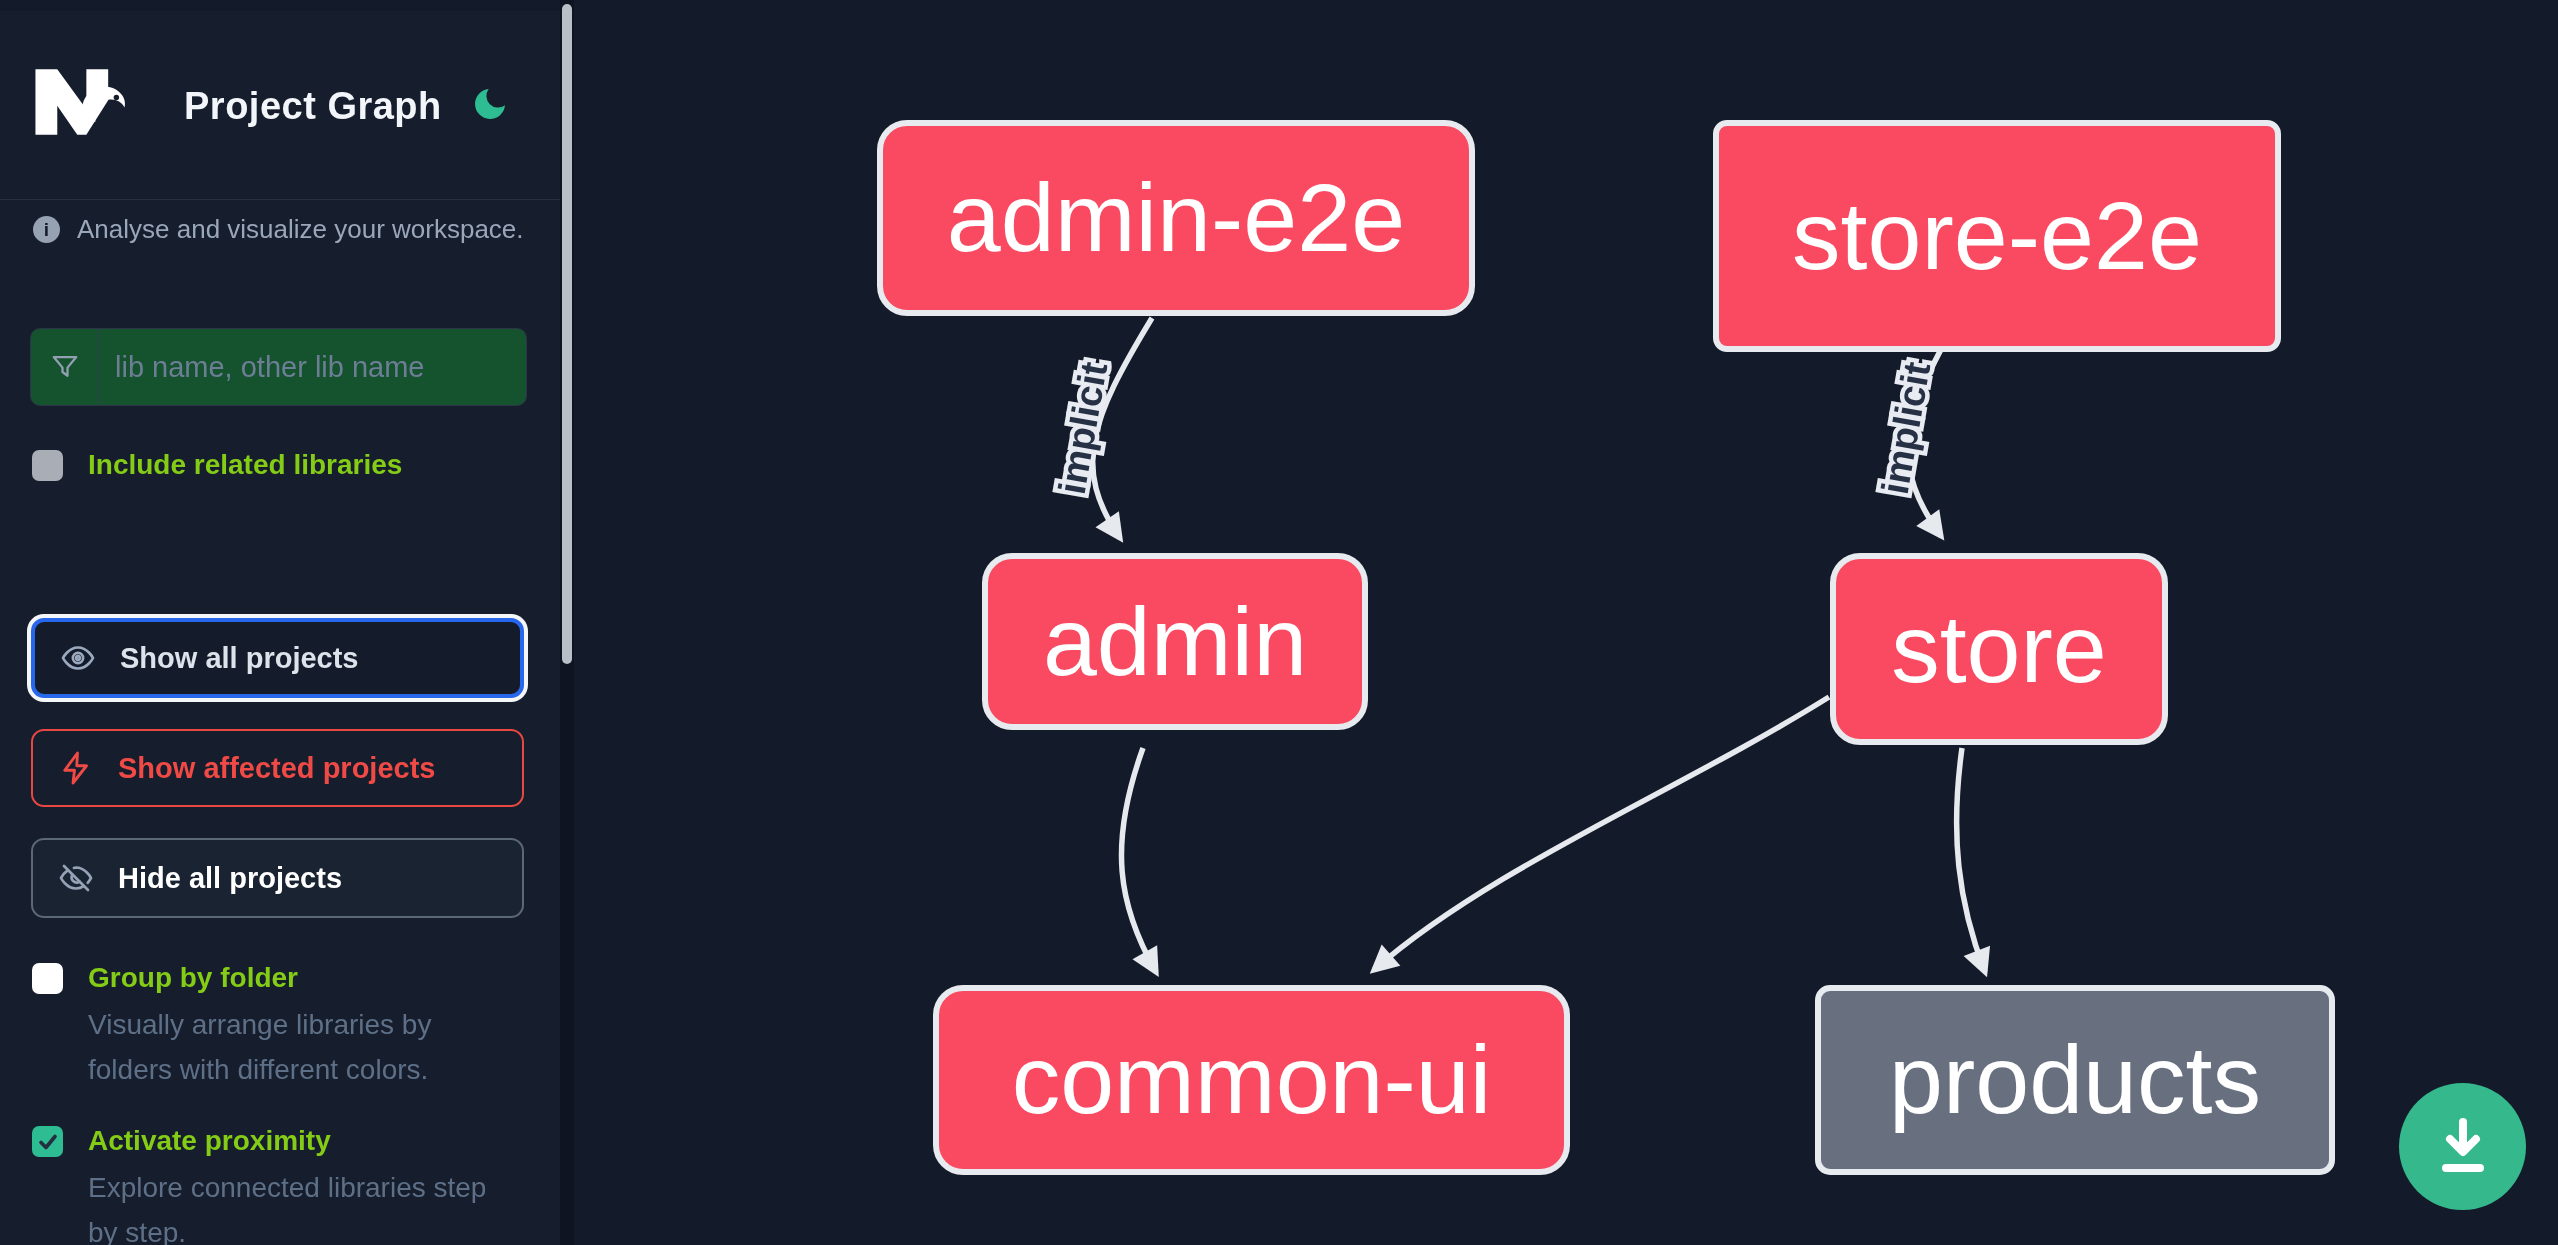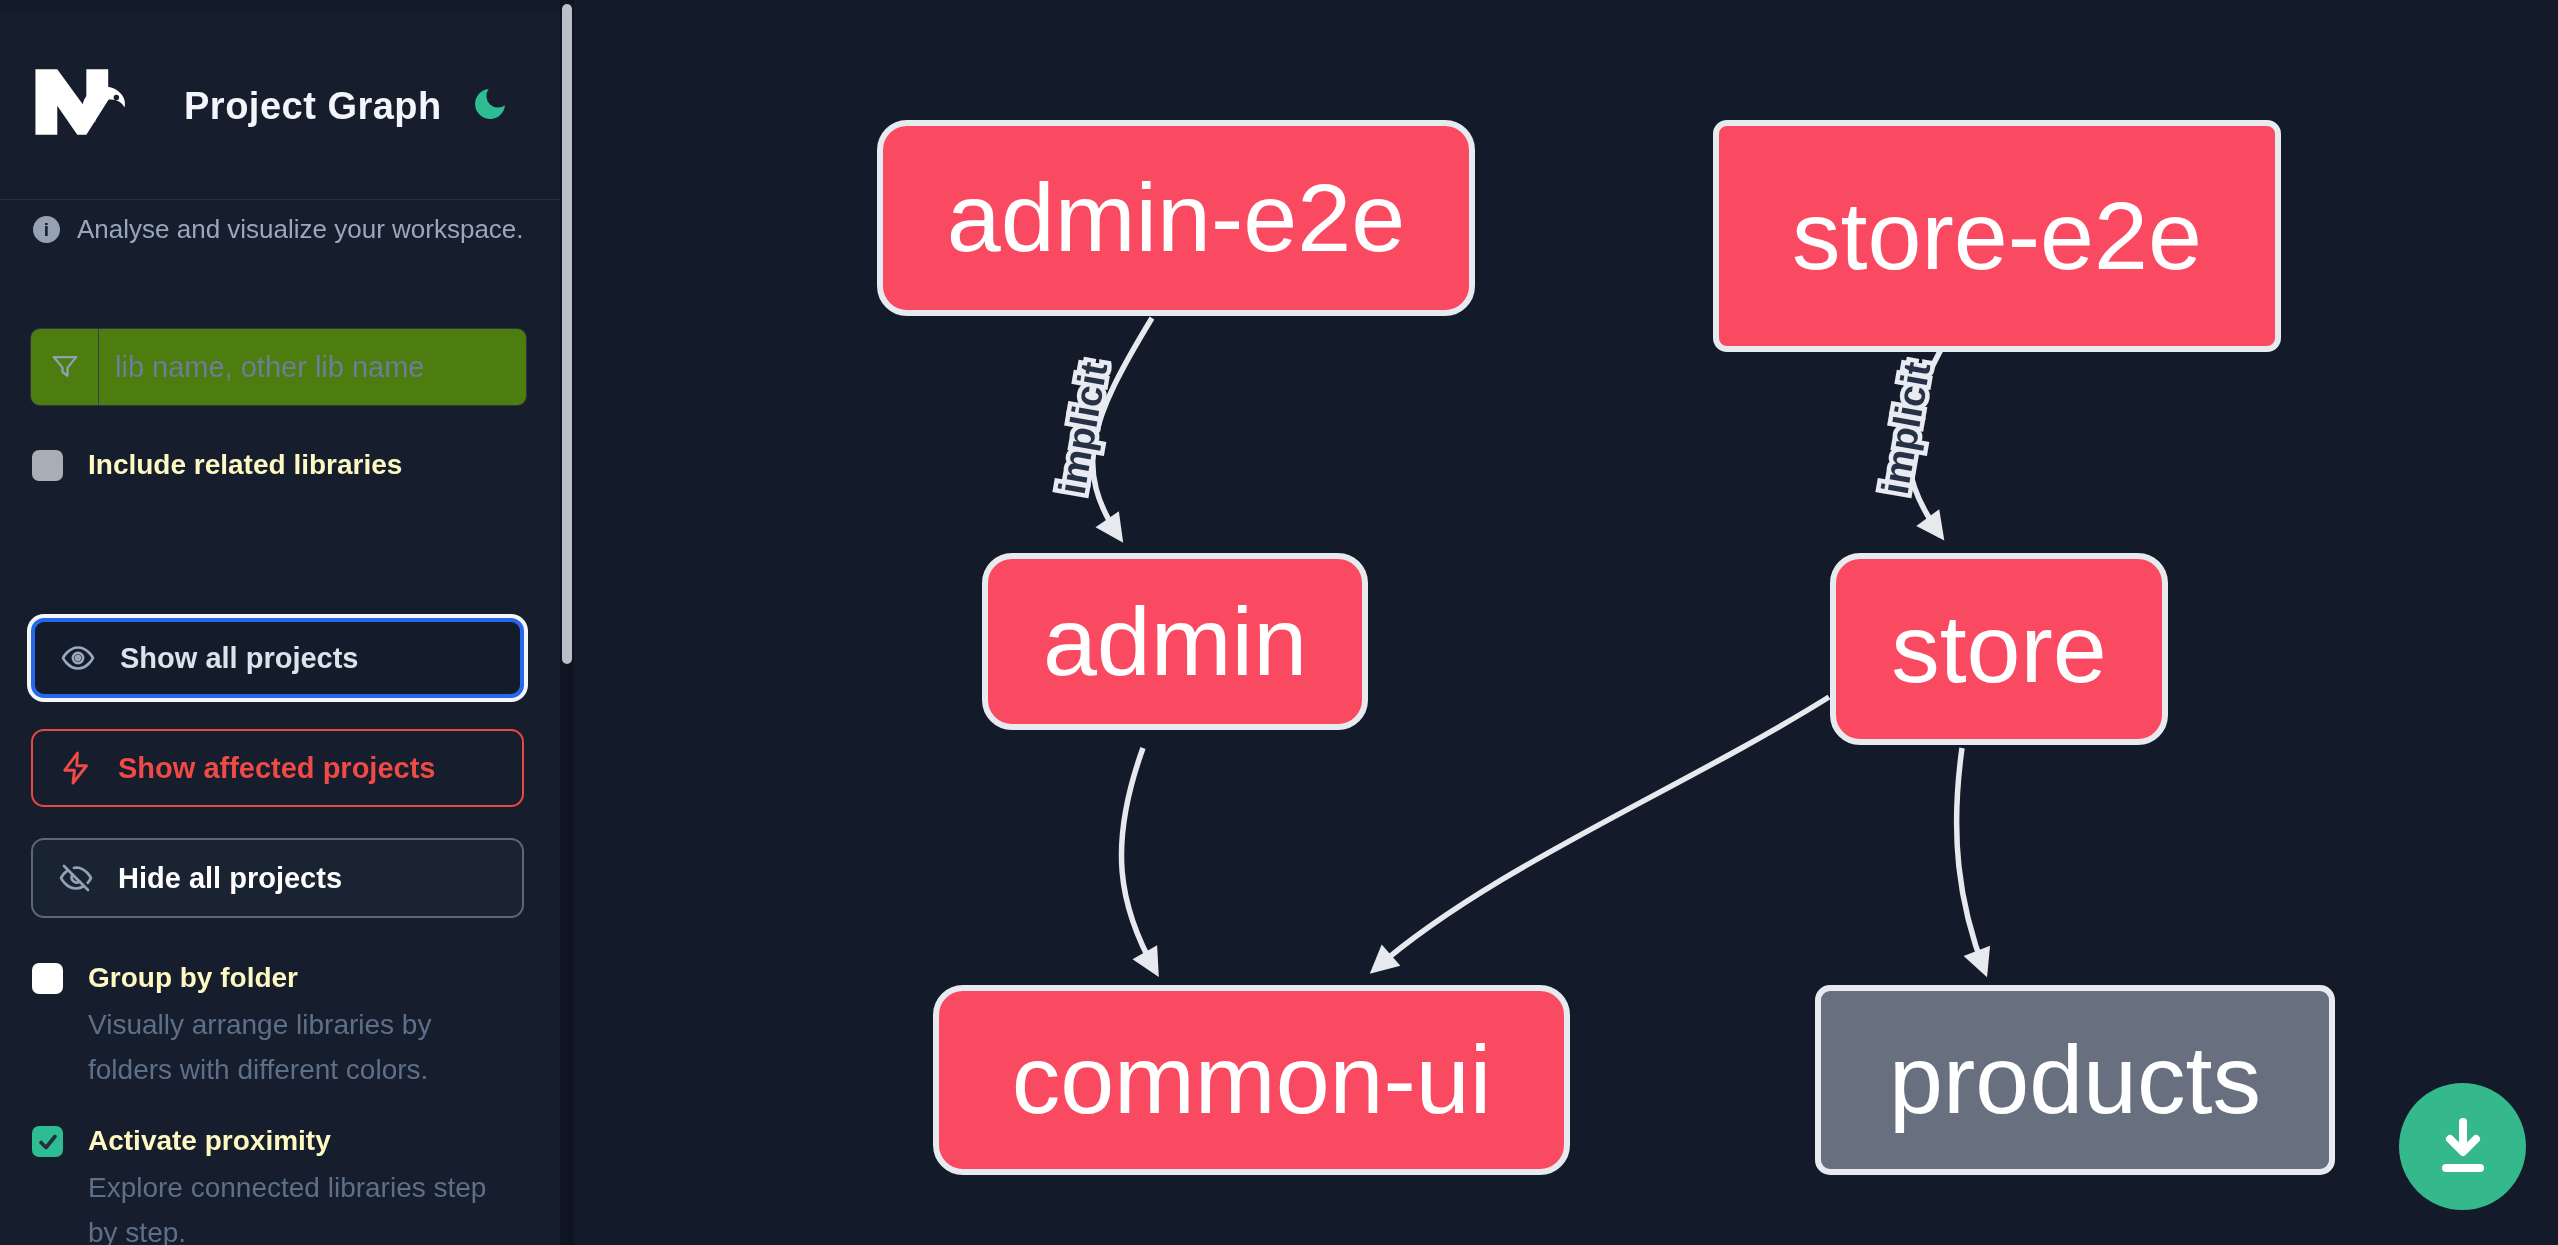--- a/index.html
+++ b/index.html
@@ -36,37 +36,37 @@
   .theme-toggle { position:absolute; left:468px; top:72px; width:44px; height:44px;
                   background:transparent; border:none; cursor:pointer; }
 
   .info-row { position:absolute; left:33px; top:203px; display:flex; align-items:center; gap:17px; }
   .info-badge { width:27px; height:27px; border-radius:50%; background:#96a1b2;
                 display:flex; align-items:center; justify-content:center;
                 color:#161d2c; font-size:19px; font-weight:700; }
   .info-text { font-size:26px; color:#9aa7ba; }
 
   .search { position:absolute; left:30px; top:317px; width:497px; height:78px;
-            background:#4d7c0f; border:1px solid #2b3547; border-radius:10px;
+            background:#14532d; border:1px solid #2b3547; border-radius:10px;
             display:flex; align-items:stretch; overflow:hidden; }
   .search .icon-cell { width:68px; display:flex; align-items:center; justify-content:center;
                        border-right:1px solid #323e52; }
   .search input { flex:1; background:transparent; border:none; outline:none;
                   font-family:"Liberation Sans",sans-serif;
                   font-size:29px; color:#cbd5e1; padding:0 16px; }
   .search input::placeholder { color:#6d7e96; }
 
   .opt { position:absolute; left:32px; display:flex; align-items:flex-start; }
   .cb { width:31px; height:31px; border-radius:7px; flex:0 0 31px; margin-top:2px;
         display:flex; align-items:center; justify-content:center; cursor:pointer; }
   .cb.gray  { background:#a9aeb6; }
   .cb.white { background:#ffffff; }
   .cb.green { background:#2ebd92; }
   .opt .txt { margin-left:25px; width:448px; }
-  .opt .lbl { font-size:28px; font-weight:700; color:#fef9c3; line-height:33px; cursor:pointer; }
+  .opt .lbl { font-size:28px; font-weight:700; color:#84cc16; line-height:33px; cursor:pointer; }
   .opt .dsc { font-size:28px; color:#5e7088; line-height:45px; margin-top:8px; white-space:pre-line; }
 
   .btn { position:absolute; left:31px; width:493px; display:flex; align-items:center;
          gap:24px; padding-left:25px; cursor:pointer; font-family:"Liberation Sans",sans-serif;
          font-size:29px; font-weight:600; border-radius:13px; }
   .btn-show-all { top:607px; height:80px; background:#141c2b; color:#dde3eb;
                   border:4px solid #2667ec; box-shadow:0 0 0 4px #f4f6f8; }
   .btn-affected { top:718px; height:78px; background:transparent; color:#ef4a45;
                   border:2px solid #e94842; }
   .btn-hide     { top:827px; height:80px; background:#1a2332; color:#ffffff;

